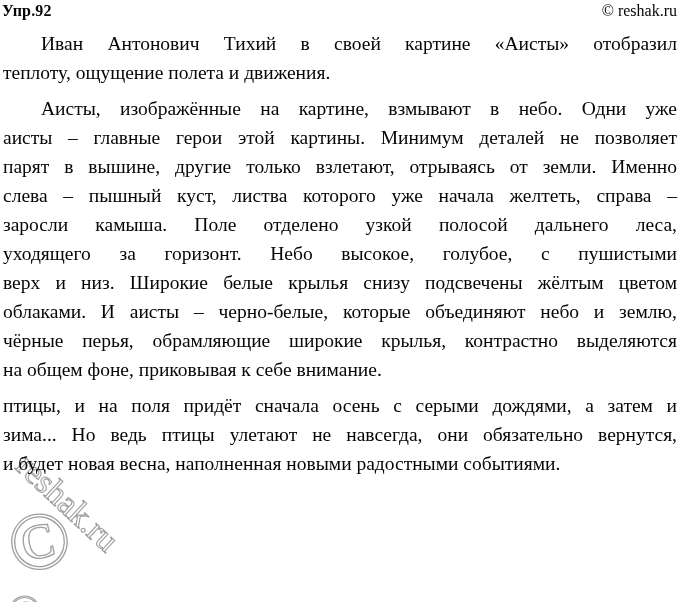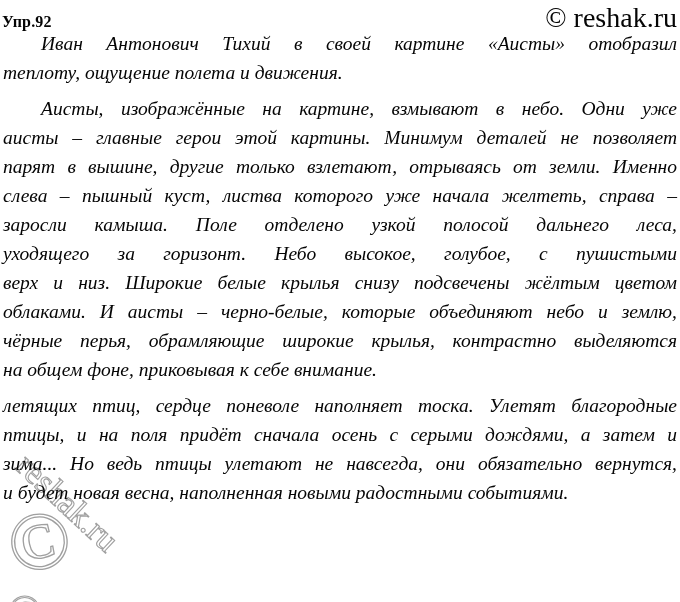--- a/index.html
+++ b/index.html
@@ -22,39 +22,38 @@
     padding: 2px 3px 0 2px;
     height: 29px;
     box-sizing: border-box;
   }
   .exercise-number {
     font-weight: bold;
     font-size: 16px;
     letter-spacing: 0.2px;
   }
   .site-copyright {
-    font-size: 28px;
+    font-size: 16px;
   }
   
   .text-body {
     position: relative;
     z-index: 1;
     padding: 0 3px 0 3px;
   }
   .para {
     margin: 0 0 7px 0;
     font-size: 19.5px;
     line-height: 29px;
   }
   .line {
     display: block;
     text-align: justify;
     text-align-last: justify;
     white-space: normal;
-    font-style: italic;
   }
   .line.first { text-indent: 38px; }
   .line.last  { text-align-last: left; }
   
   .watermark {
     position: absolute;
     left: 0;
     top: 438px;
     z-index: 0;
     pointer-events: none;
@@ -111,20 +110,19 @@
       <span class="line">слева – пышный куст, листва которого уже начала желтеть, справа –</span>
       <span class="line">заросли камыша. Поле отделено узкой полосой дальнего леса,</span>
       <span class="line">уходящего за горизонт. Небо высокое, голубое, с пушистыми</span>
       <span class="line">верх и низ. Широкие белые крылья снизу подсвечены жёлтым цветом</span>
       <span class="line">облаками. И аисты – черно-белые, которые объединяют небо и землю,</span>
       <span class="line">чёрные перья, обрамляющие широкие крылья, контрастно выделяются</span>
       <span class="line last">на общем фоне, приковывая к себе внимание.</span>
     </p>
 
     <p class="para">
-      <span class="line">летящих птиц, сердце поневоле наполняет тоска. Улетят благородные</span>
       <span class="line">птицы, и на поля придёт сначала осень с серыми дождями, а затем и</span>
       <span class="line">зима... Но ведь птицы улетают не навсегда, они обязательно вернутся,</span>
       <span class="line last">и будет новая весна, наполненная новыми радостными событиями.</span>
     </p>
 
   </div>
 </div>
 
 </body></html>

